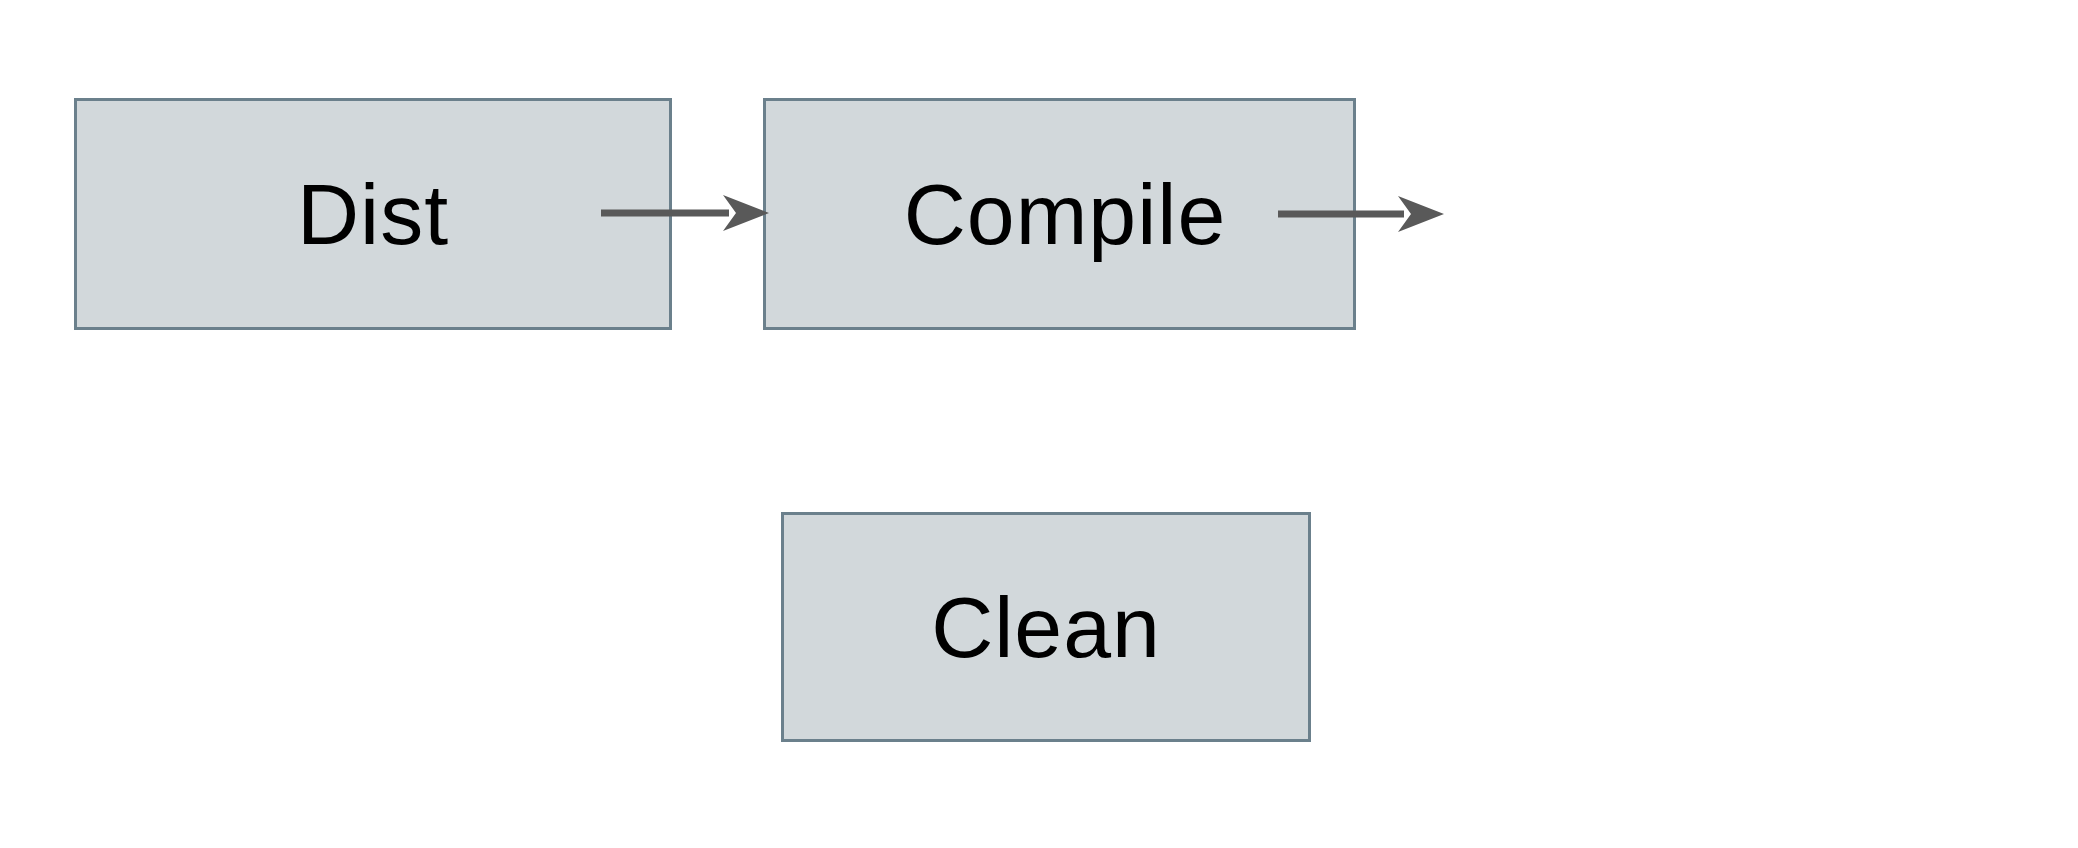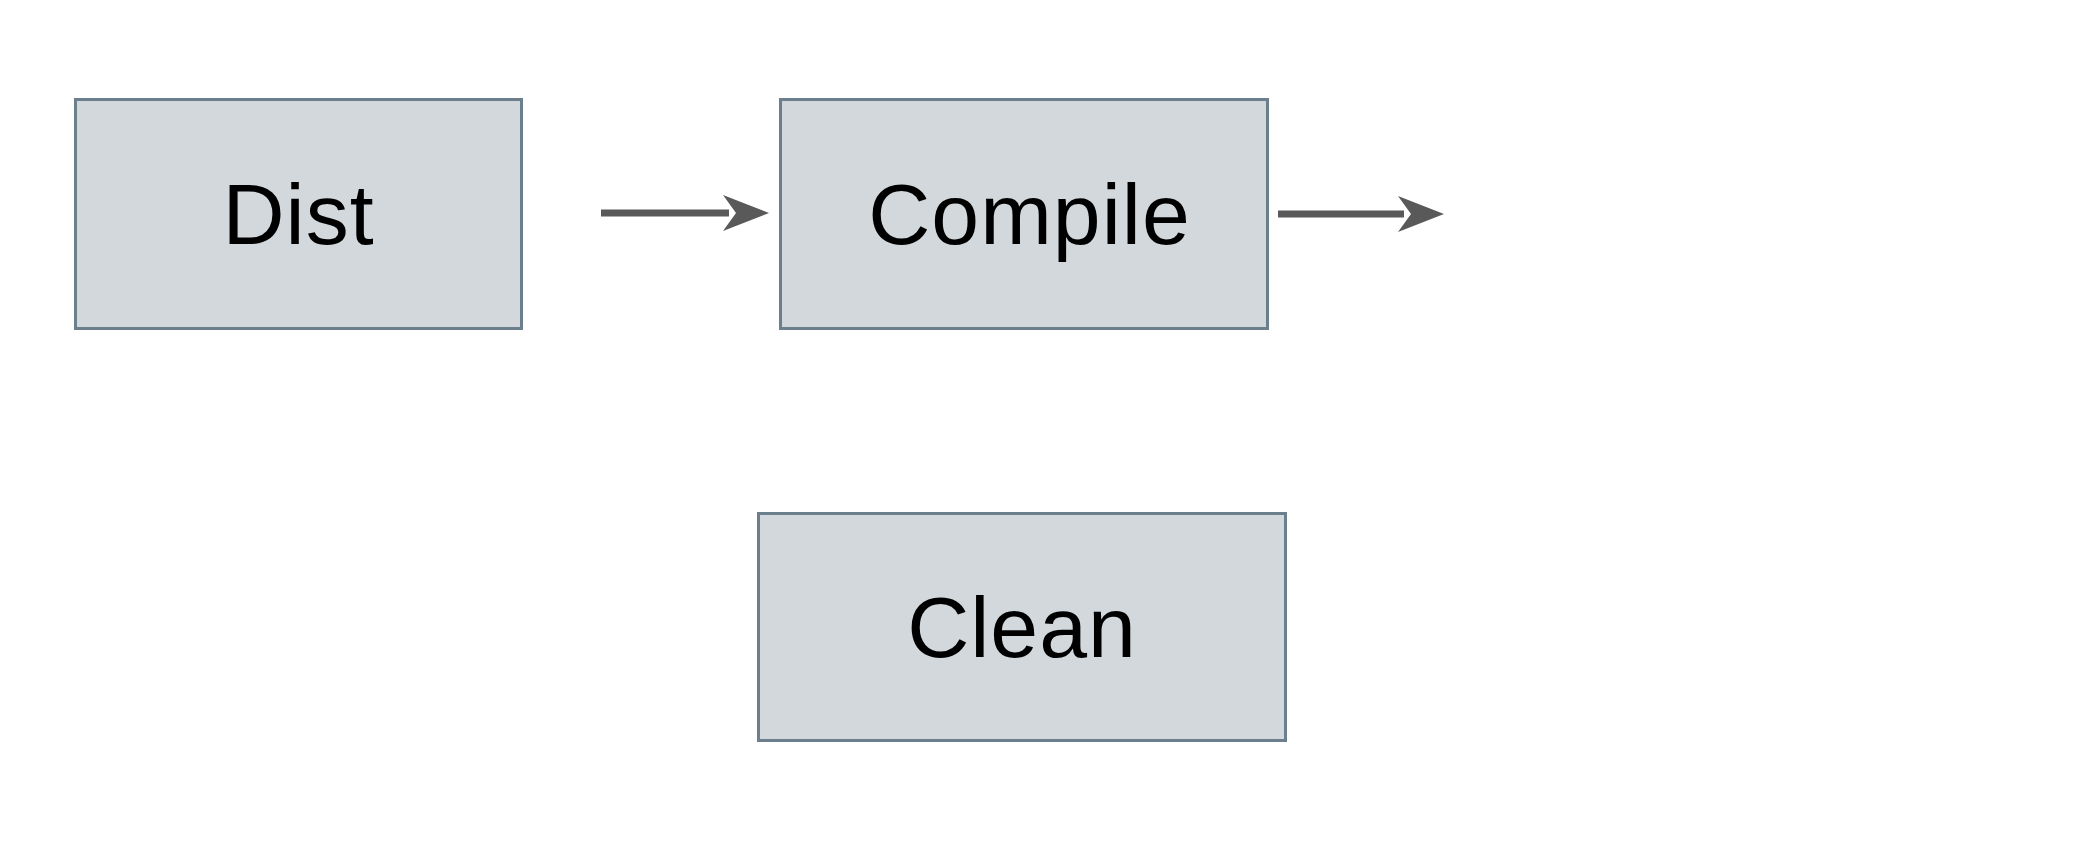--- a/index.html
+++ b/index.html
@@ -24,24 +24,24 @@
     align-items: center;
     justify-content: center;
   }
   .node-label {
     font-size: 86px;
     line-height: 1;
     color: var(--text-color, #000000);
     letter-spacing: 1px;
     user-select: none;
   }
-  .node-dist    { left: 74px;   top: 98px;  width: 449px; height: 232px; }
-  .node-compile { left: 779px;  top: 98px;  width: 490px; height: 232px; padding-left: 11px; }
+  .node-dist    { left: 74px;   top: 98px;  width: 598px; height: 232px; }
+  .node-compile { left: 763px;  top: 98px;  width: 593px; height: 232px; padding-left: 11px; }
   .node-init    { left: 1444px; top: 98px;  width: 530px; height: 231px; }
-  .node-clean   { left: 757px;  top: 512px; width: 530px; height: 230px; }
+  .node-clean   { left: 781px;  top: 512px; width: 530px; height: 230px; }
 
   .arrow {
     position: absolute;
     overflow: visible;
   }
   .arrow line {
     stroke: var(--arrow-color, #595959);
     stroke-width: 7;
   }
   .arrow polygon {

